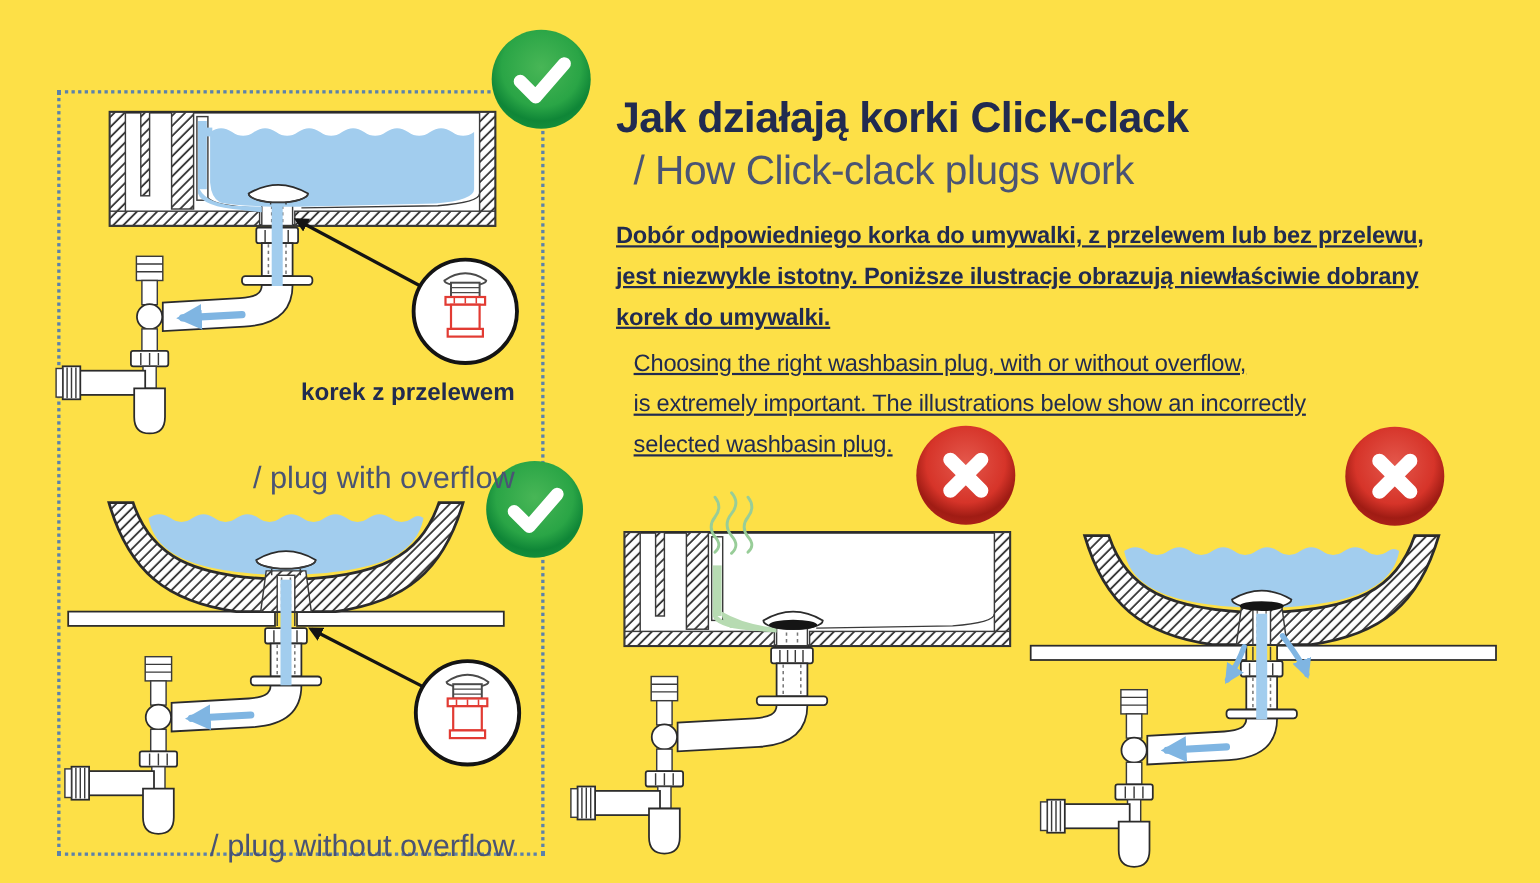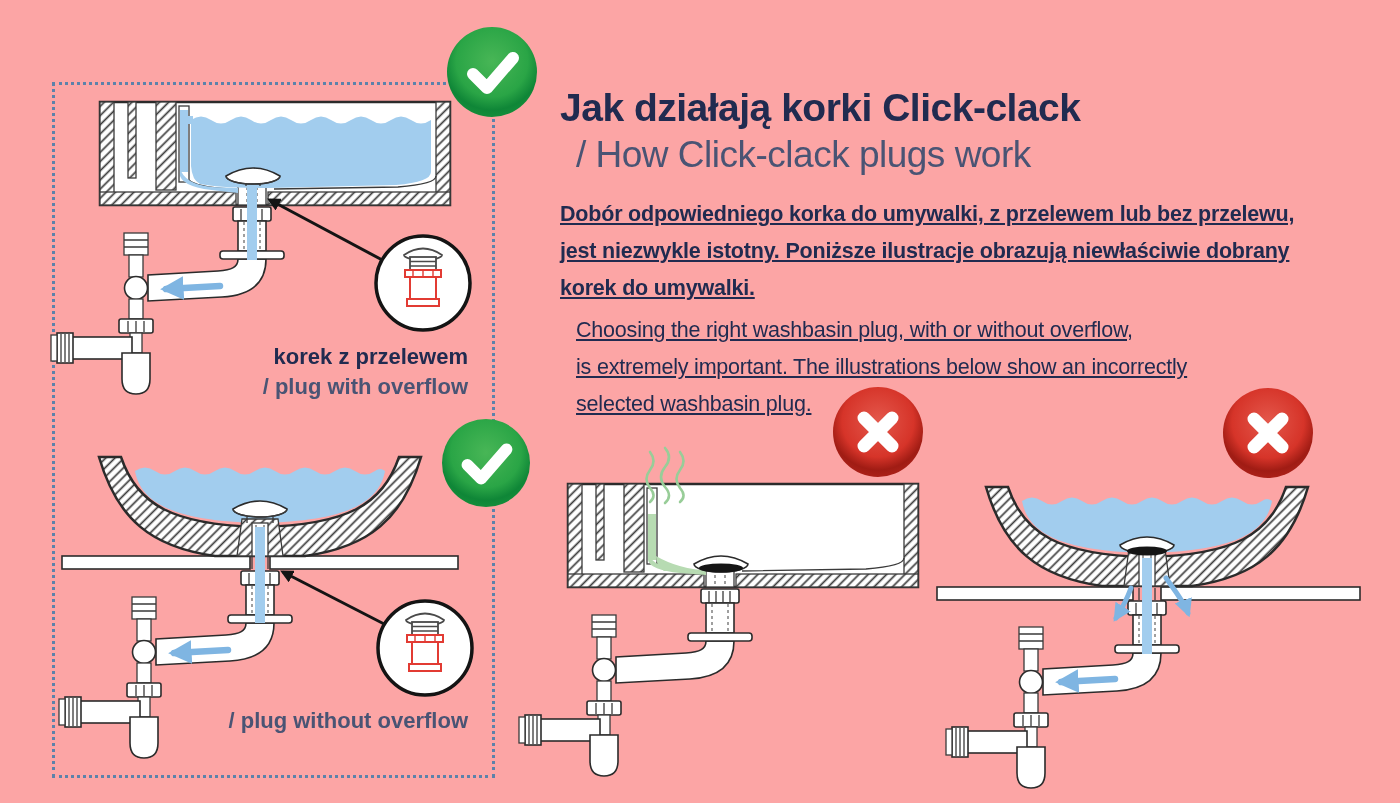--- a/index.html
+++ b/index.html
@@ -1,21 +1,21 @@
 <!DOCTYPE html>
 <html style="--navy_dark: #212b50; --navy_light: #4a5474; --water_blue: #a2cdee; --flow_blue: #7fb5e2; --success_green: #2aa546; --error_red: #d63429; --stagnant_green: #b7dbb2; --odor_green: #98cd98; --dot_border_blue: #5c82aa; --magnifier_red: #e23b33; --line_black: #2b2b2b;"><head>
 <meta charset="utf-8">
 <style>
   :root{
     --navy_dark:#212b50; --navy_light:#4a5474; --water_blue:#a2cdee; --flow_blue:#7fb5e2;
     --success_green:#2aa546; --error_red:#d63429; --stagnant_green:#b7dbb2; --odor_green:#98cd98;
     --dot_border_blue:#5c82aa; --magnifier_red:#e23b33; --line_black:#2b2b2b;
   }
   html,body{margin:0;padding:0;background:#fff;}
-  .canvas{position:relative;width:1400px;height:803px;background:#fca5a5;overflow:hidden;
+  .canvas{position:relative;width:1400px;height:803px;background:#fde047;overflow:hidden;
           font-family:"Liberation Sans",sans-serif;}
   .dotted-box{position:absolute;left:52px;top:82px;width:437px;height:690px;
               border:3px dotted var(--dot_border_blue);}
   .art{position:absolute;left:0;top:0;}
   
   .hatch{fill:url(#hatch);}
   .whitefill{fill:#fff;}
   .ink{stroke:var(--line_black);stroke-width:2.5;}
   .ink2{stroke:var(--line_black);stroke-width:1.6;}
   .thin{stroke:#3a3a3a;stroke-width:1.3;}
@@ -40,21 +40,21 @@
   
   .title-pl{position:absolute;left:560px;top:86px;font-size:39px;font-weight:bold;
             letter-spacing:-0.5px;color:var(--navy_dark);}
   .title-en{position:absolute;left:576px;top:134px;font-size:37px;font-weight:300;
             letter-spacing:-0.5px;color:var(--navy_light);}
   .para{white-space:pre-line;line-height:37px;font-size:21.5px;letter-spacing:-0.2px;text-decoration:underline;}
   .para-pl{position:absolute;left:560px;top:196px;width:840px;font-weight:bold;color:var(--navy_dark);}
   .para-en{position:absolute;left:560px;top:296px;width:840px;font-weight:400;color:var(--navy_dark);}
   .fig-label{position:absolute;left:150px;width:318px;text-align:right;}
   .fig-label .l1{display:block;font-size:22px;font-weight:bold;color:var(--navy_dark);line-height:30px;}
-  .fig-label .l2{display:block;font-size:22px;font-weight:700;color:var(--navy_light);line-height:30px;}
+  .fig-label .l2{display:block;font-size:28px;font-weight:400;color:var(--navy_light);line-height:30px;margin-top:48px;}
   .label-1{top:342px;}
   .label-2{top:706px;}
 </style>
 </head>
 <body>
 
 <div class="canvas">
 
   <div class="dotted-box"></div>
 

